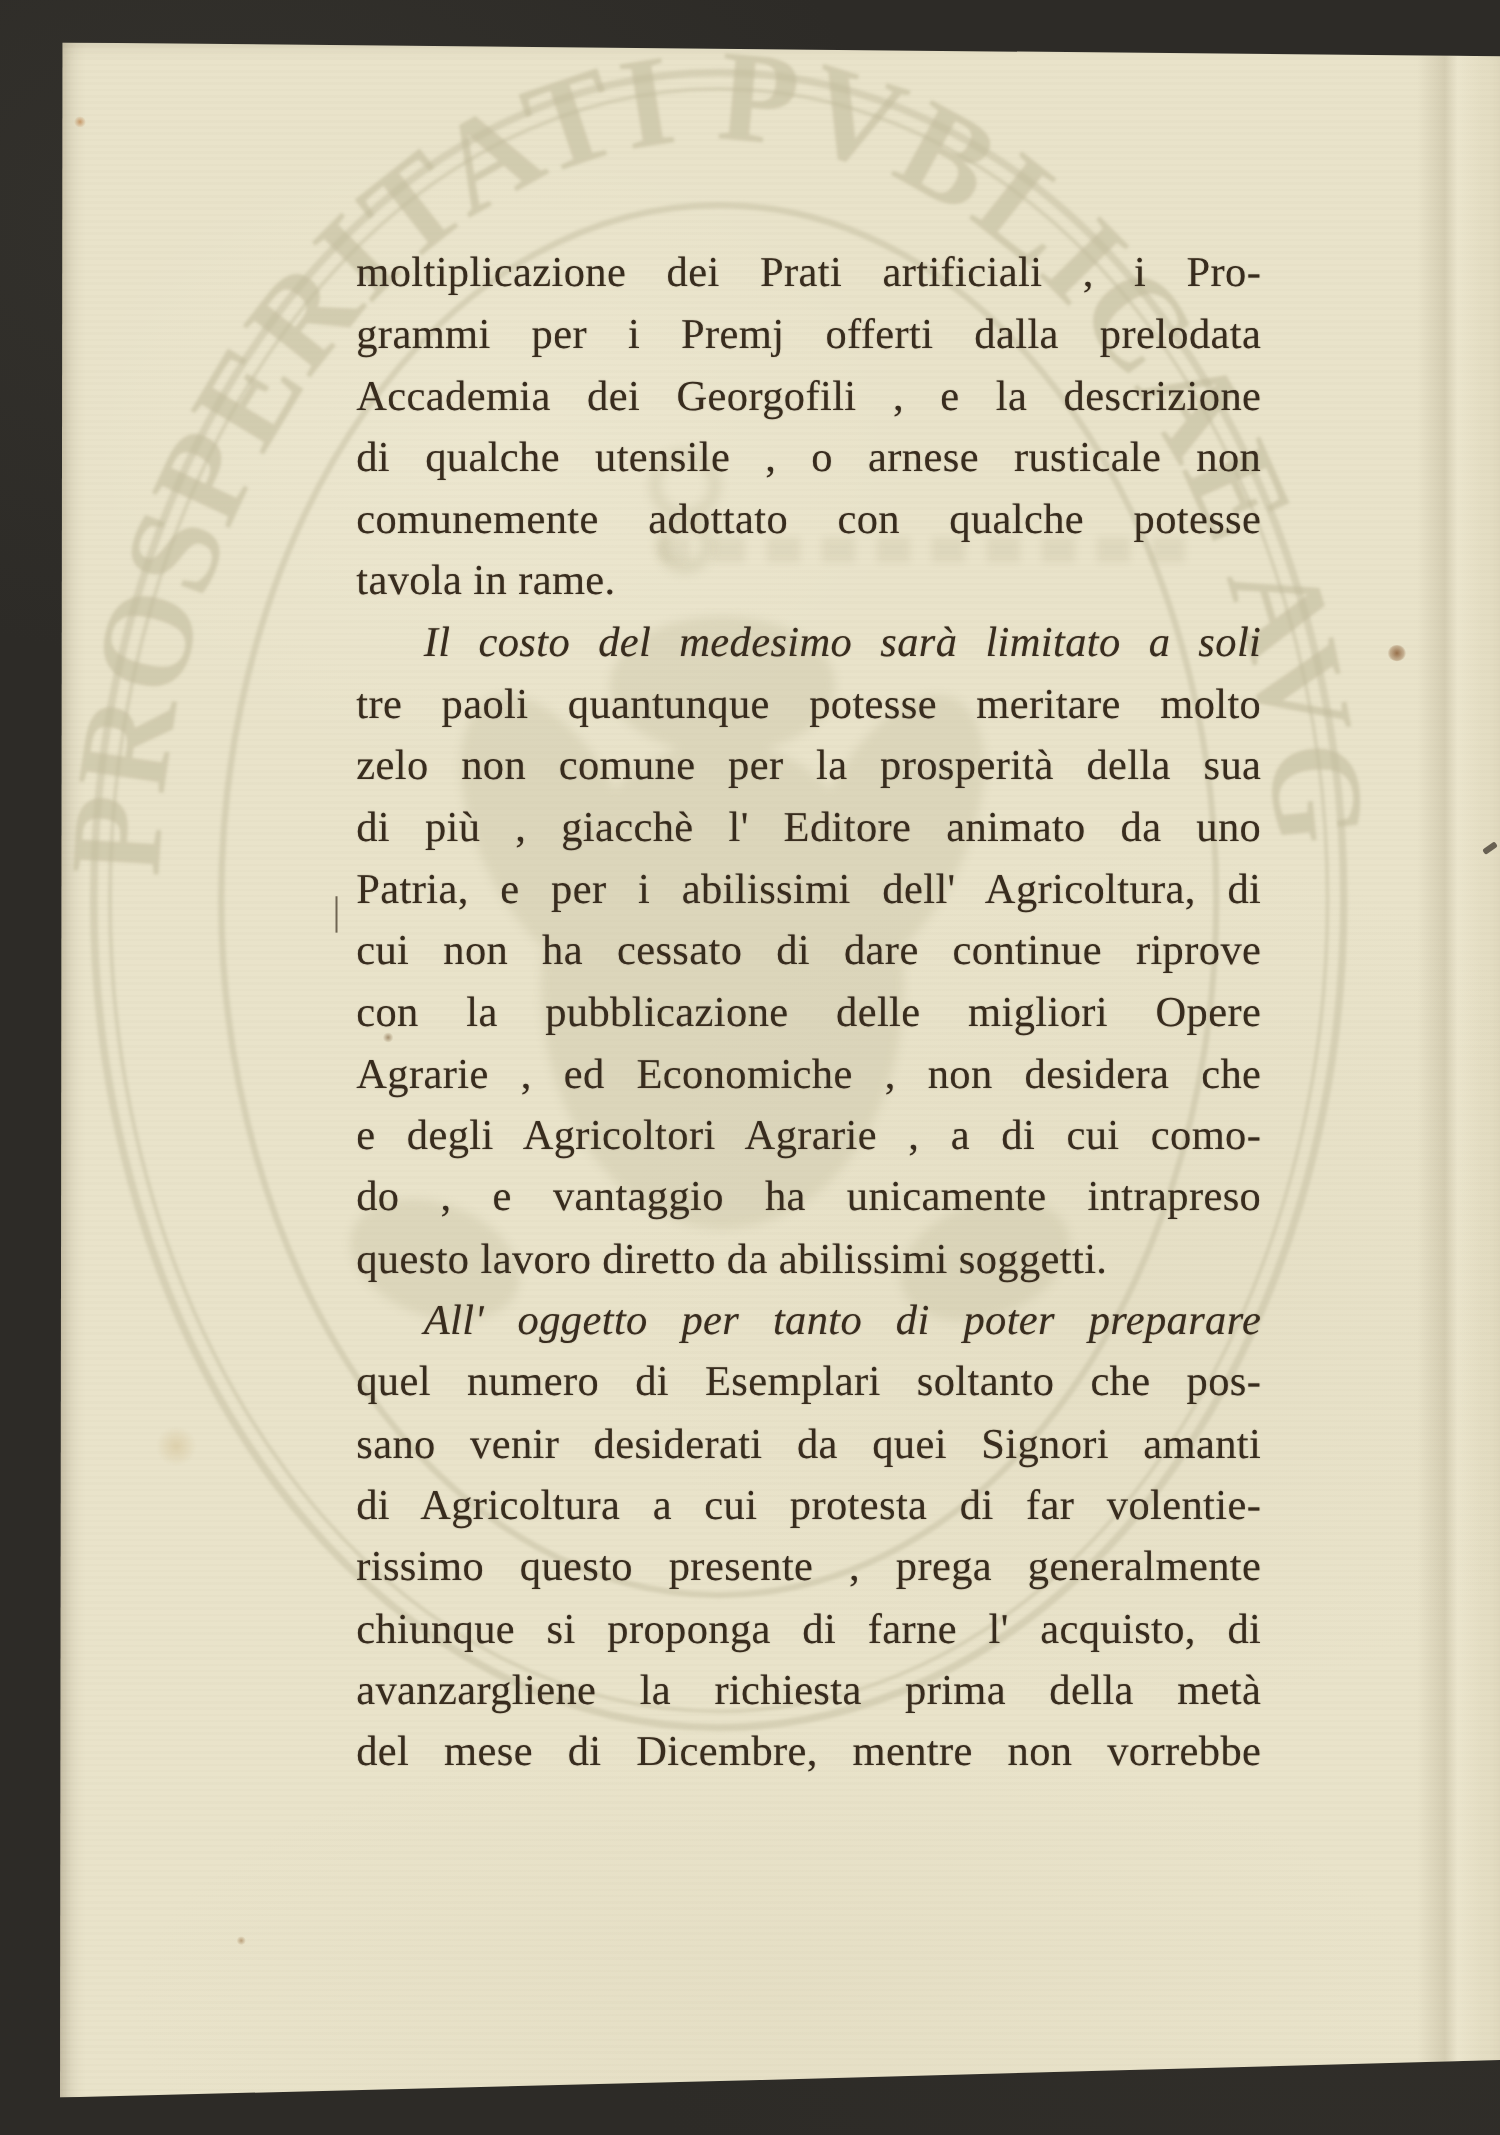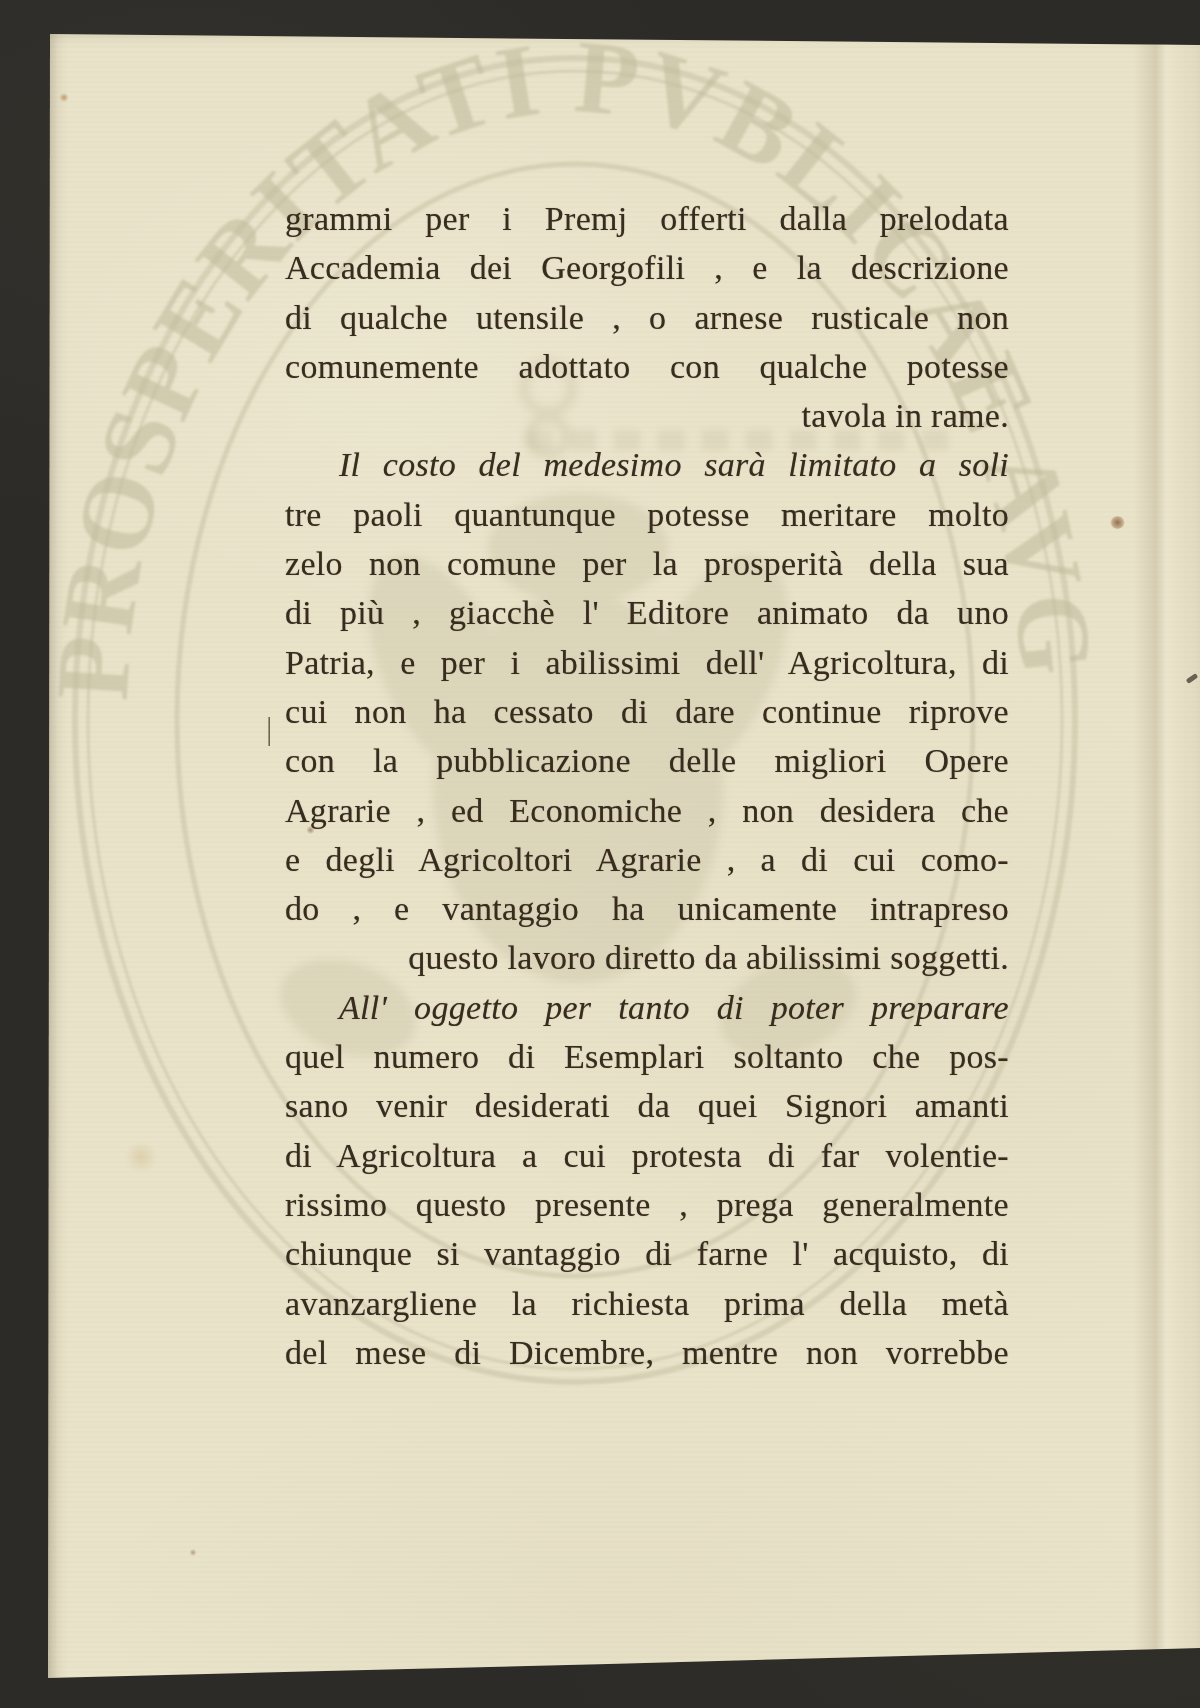--- a/index.html
+++ b/index.html
@@ -37,21 +37,21 @@
     position:absolute;top:0;bottom:0;right:0;width:70px;
     background:linear-gradient(90deg, rgba(255,255,255,0), rgba(190,178,142,.14));
   }
   .textblock{
     position:absolute;left:237px;top:166px;width:724px;
     color:#382c1e;
     font-size:34px;
     letter-spacing:.3px;
     text-shadow:0 0 1px rgba(56,44,30,.45);
   }
-  .ln{height:49.3px;line-height:49.3px;white-space:nowrap;text-align:right;}
+  .ln{height:49.3px;line-height:49.3px;white-space:nowrap;text-align:left;}
   .ln.j{white-space:normal;text-align:justify;text-align-last:justify;}
   .ln.ind{text-indent:54px;font-style:italic;}
   .margin-mark{
     position:absolute;left:218px;top:682px;
     font-size:32px;color:#3b2f20;opacity:.7;
   }
   .smudge{position:absolute;pointer-events:none;}
   .ghostline{
     left:478px;top:402px;width:430px;height:20px;
     background:repeating-linear-gradient(90deg, rgba(168,160,126,.5) 0 26px, rgba(168,160,126,0) 26px 44px);
@@ -111,20 +111,21 @@
     <div class="smudge spot s4"></div>
     <div class="smudge spot s5"></div>
     <div class="smudge inkmark"></div>
 
     <div class="crease"></div>
     <div class="right-shade"></div>
 
     <span class="margin-mark">|</span>
 
     <div class="textblock">
+      <div class="ln j">moltiplicazione dei Prati artificiali , i Pro-</div>
       <div class="ln j">grammi per i Premj offerti dalla prelodata</div>
       <div class="ln j">Accademia dei Georgofili , e la descrizione</div>
       <div class="ln j">di qualche utensile , o arnese rusticale non</div>
       <div class="ln j">comunemente adottato con qualche potesse</div>
       <div class="ln">tavola in rame.</div>
       <div class="ln j ind">Il costo del medesimo sarà limitato a soli</div>
       <div class="ln j">tre paoli quantunque potesse meritare molto</div>
       <div class="ln j">zelo non comune per la prosperità della sua</div>
       <div class="ln j">di più , giacchè l' Editore animato da uno</div>
       <div class="ln j">Patria, e per i abilissimi dell' Agricoltura, di</div>
@@ -132,19 +133,19 @@
       <div class="ln j">con la pubblicazione delle migliori Opere</div>
       <div class="ln j">Agrarie , ed Economiche , non desidera che</div>
       <div class="ln j">e degli Agricoltori Agrarie , a di cui como-</div>
       <div class="ln j">do , e vantaggio ha unicamente intrapreso</div>
       <div class="ln">questo lavoro diretto da abilissimi soggetti.</div>
       <div class="ln j ind">All' oggetto per tanto di poter preparare</div>
       <div class="ln j">quel numero di Esemplari soltanto che pos-</div>
       <div class="ln j">sano venir desiderati da quei Signori amanti</div>
       <div class="ln j">di Agricoltura a cui protesta di far volentie-</div>
       <div class="ln j">rissimo questo presente , prega generalmente</div>
-      <div class="ln j">chiunque si vantaggio di farne l' acquisto, di</div>
+      <div class="ln j">chiunque si proponga di farne l' acquisto, di</div>
       <div class="ln j">avanzargliene la richiesta prima della metà</div>
       <div class="ln j">del mese di Dicembre, mentre non vorrebbe</div>
     </div>
 
   </div>
 </div>
 
 </body></html>

